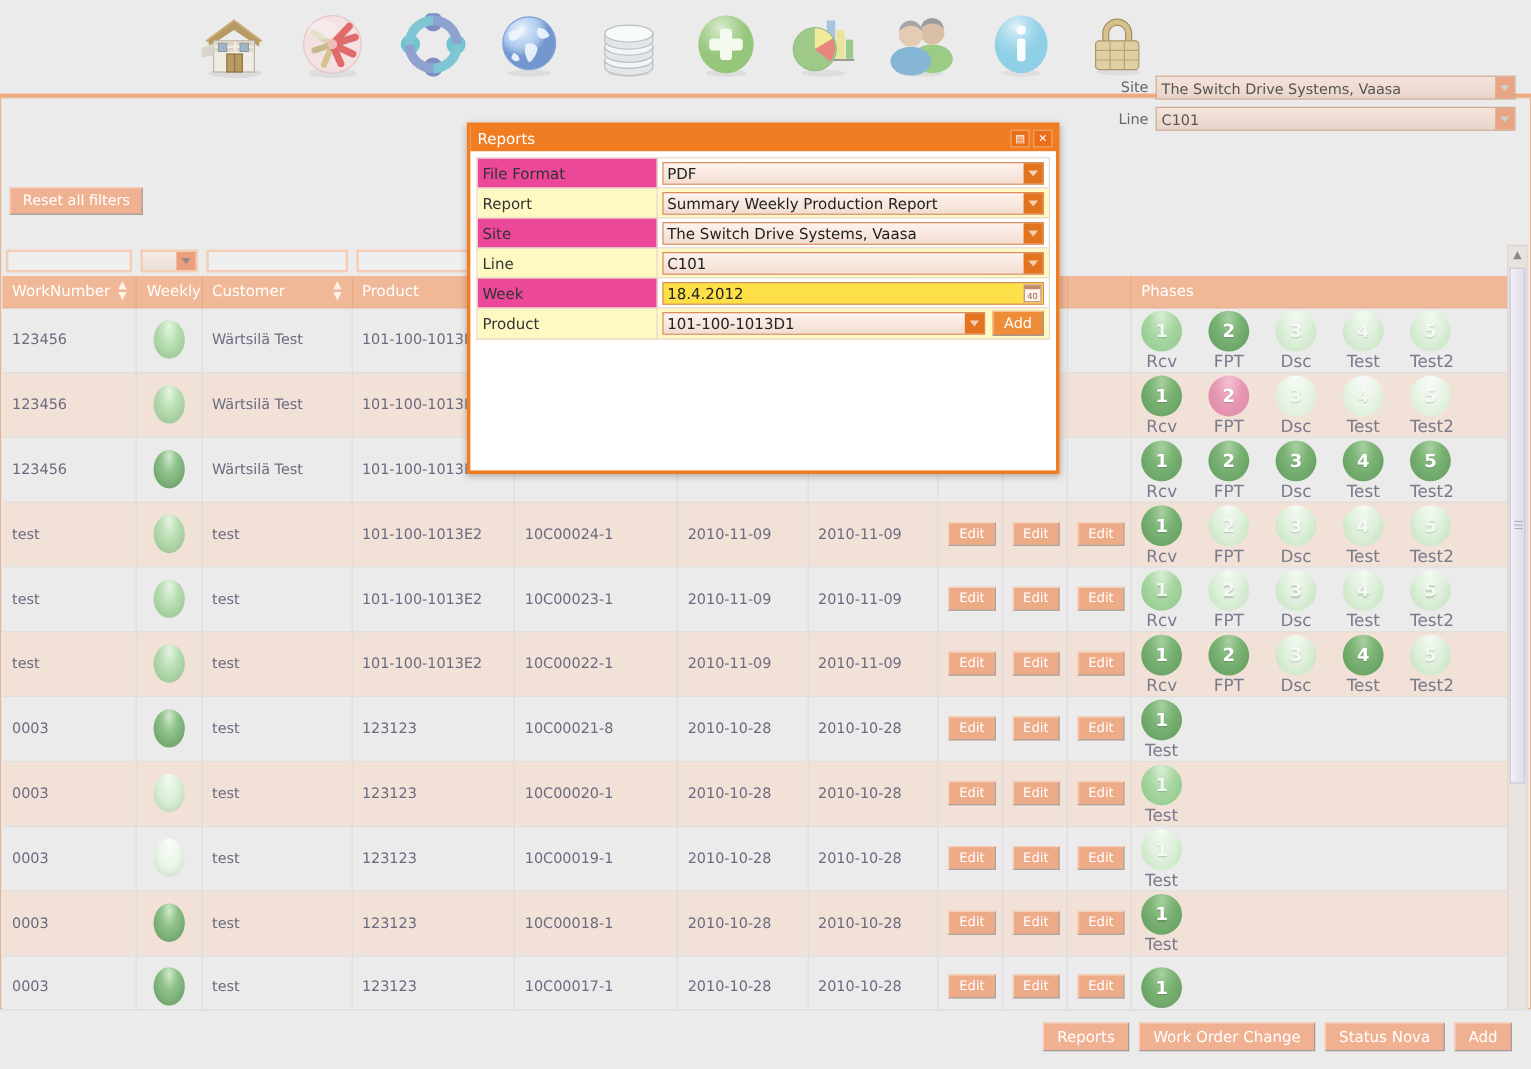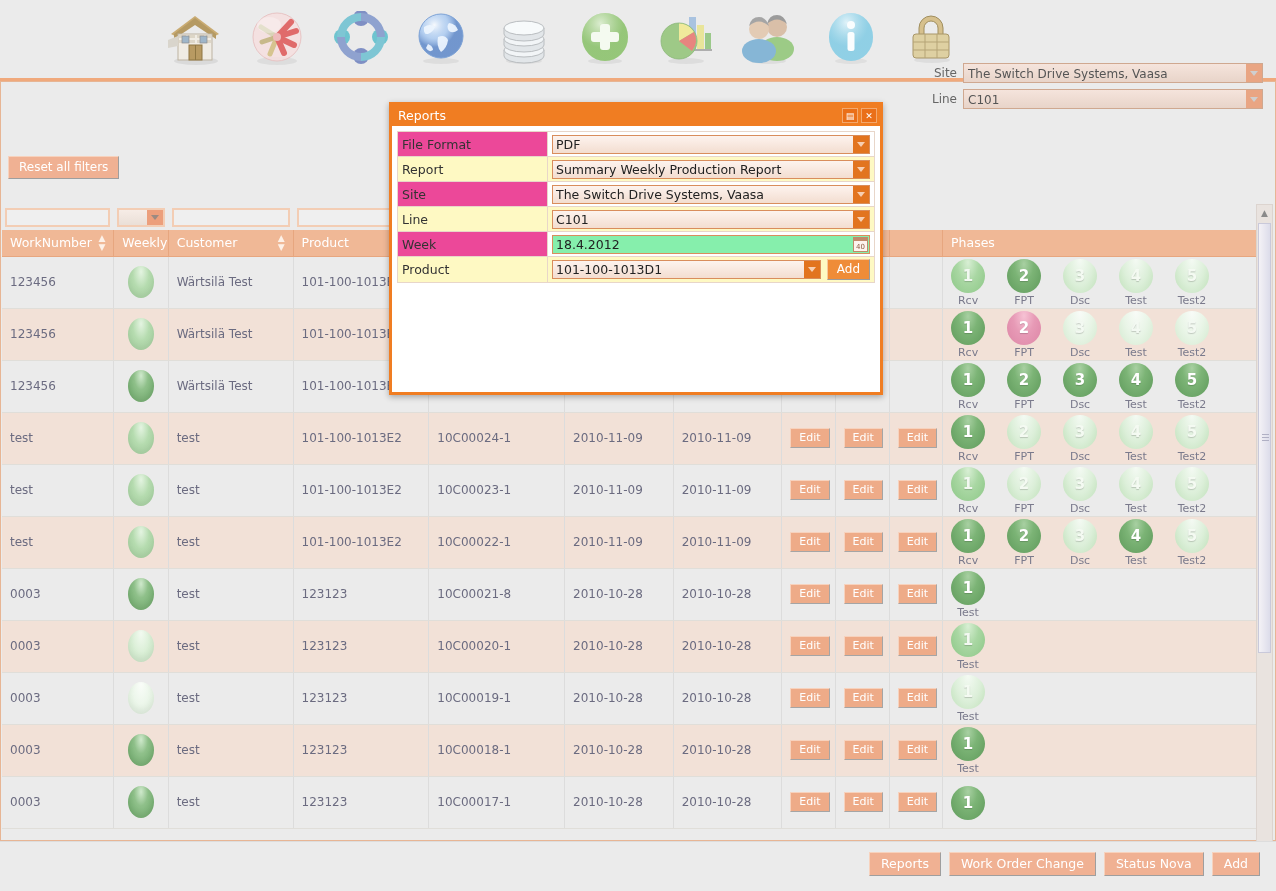--- a/index.html
+++ b/index.html
@@ -135,21 +135,21 @@
     width:34px;height:34px;border-radius:50%;margin:0 auto;
     display:flex;align-items:center;justify-content:center;
     font-size:15px;font-weight:bold;color:#fff;
     text-shadow:0 1px 1px rgba(0,0,0,.18);
   }
   .p-done{background:radial-gradient(ellipse at 50% 16%,#a8d0a2 0%,#7cb476 40%,#5f9a5b 100%);}
   .p-half{background:radial-gradient(ellipse at 50% 10%,#d8efd4 0%,#a9d7a3 45%,#8cc786 100%);color:#f2f8f1;}
   .p-todo{background:radial-gradient(ellipse at 50% 2%,#f4faf3 0%,#dcefd9 55%,#bfe0b9 100%);color:#f4faf2;}
   .p-pend{background:radial-gradient(ellipse at 50% 5%,#f8fbf7 0%,#e9f5e7 50%,#d4ead0 100%);color:#f3f9f2;}
   .p-pink{background:radial-gradient(ellipse at 50% 14%,#f6c2d4 0%,#e79ab6 45%,#dd86a6 100%);}
-  .plab{font-size:11px;color:#7a7a8c;margin-top:1px;}
+  .plab{font-size:14px;color:#7a7a8c;margin-top:1px;}
   
   #vscroll{
     position:absolute;right:2px;top:122px;width:17px;height:688px;
     background:#e9e3df;border:1px solid #dcd4cf;box-sizing:border-box;
   }
   #vscroll .arrow{
     position:absolute;left:0;width:15px;height:16px;background:#e9e3df;
     display:flex;align-items:center;justify-content:center;color:#8a8a8a;font-size:9px;
   }
   #vscroll .thumb{
@@ -201,21 +201,21 @@
   }
   .dsel .arw{
     position:absolute;right:0;top:0;bottom:0;width:16px;background:#e2741f;
     display:flex;align-items:center;justify-content:center;
   }
   .dsel .arw::after{
     content:"";border-left:4px solid transparent;border-right:4px solid transparent;
     border-top:5px solid #f7cfb2;
   }
   .dtxt{
-    height:19px;background:#86efac;border:1px solid #d98d5c;box-sizing:border-box;
+    height:19px;background:#fde047;border:1px solid #d98d5c;box-sizing:border-box;
     font-size:12.5px;color:#222;display:flex;align-items:center;padding:0 20px 0 3px;
     position:relative;
   }
   .cal{
     position:absolute;right:1px;top:1px;width:15px;height:15px;
     border:1px solid #c08a6a;background:#fdf4ee;
     display:flex;align-items:flex-end;justify-content:center;
     font-size:7px;color:#8c5e42;cursor:pointer;box-sizing:border-box;
   }
   .cal::before{content:"";position:absolute;left:0;right:0;top:0;height:3px;background:#c08a6a;}

